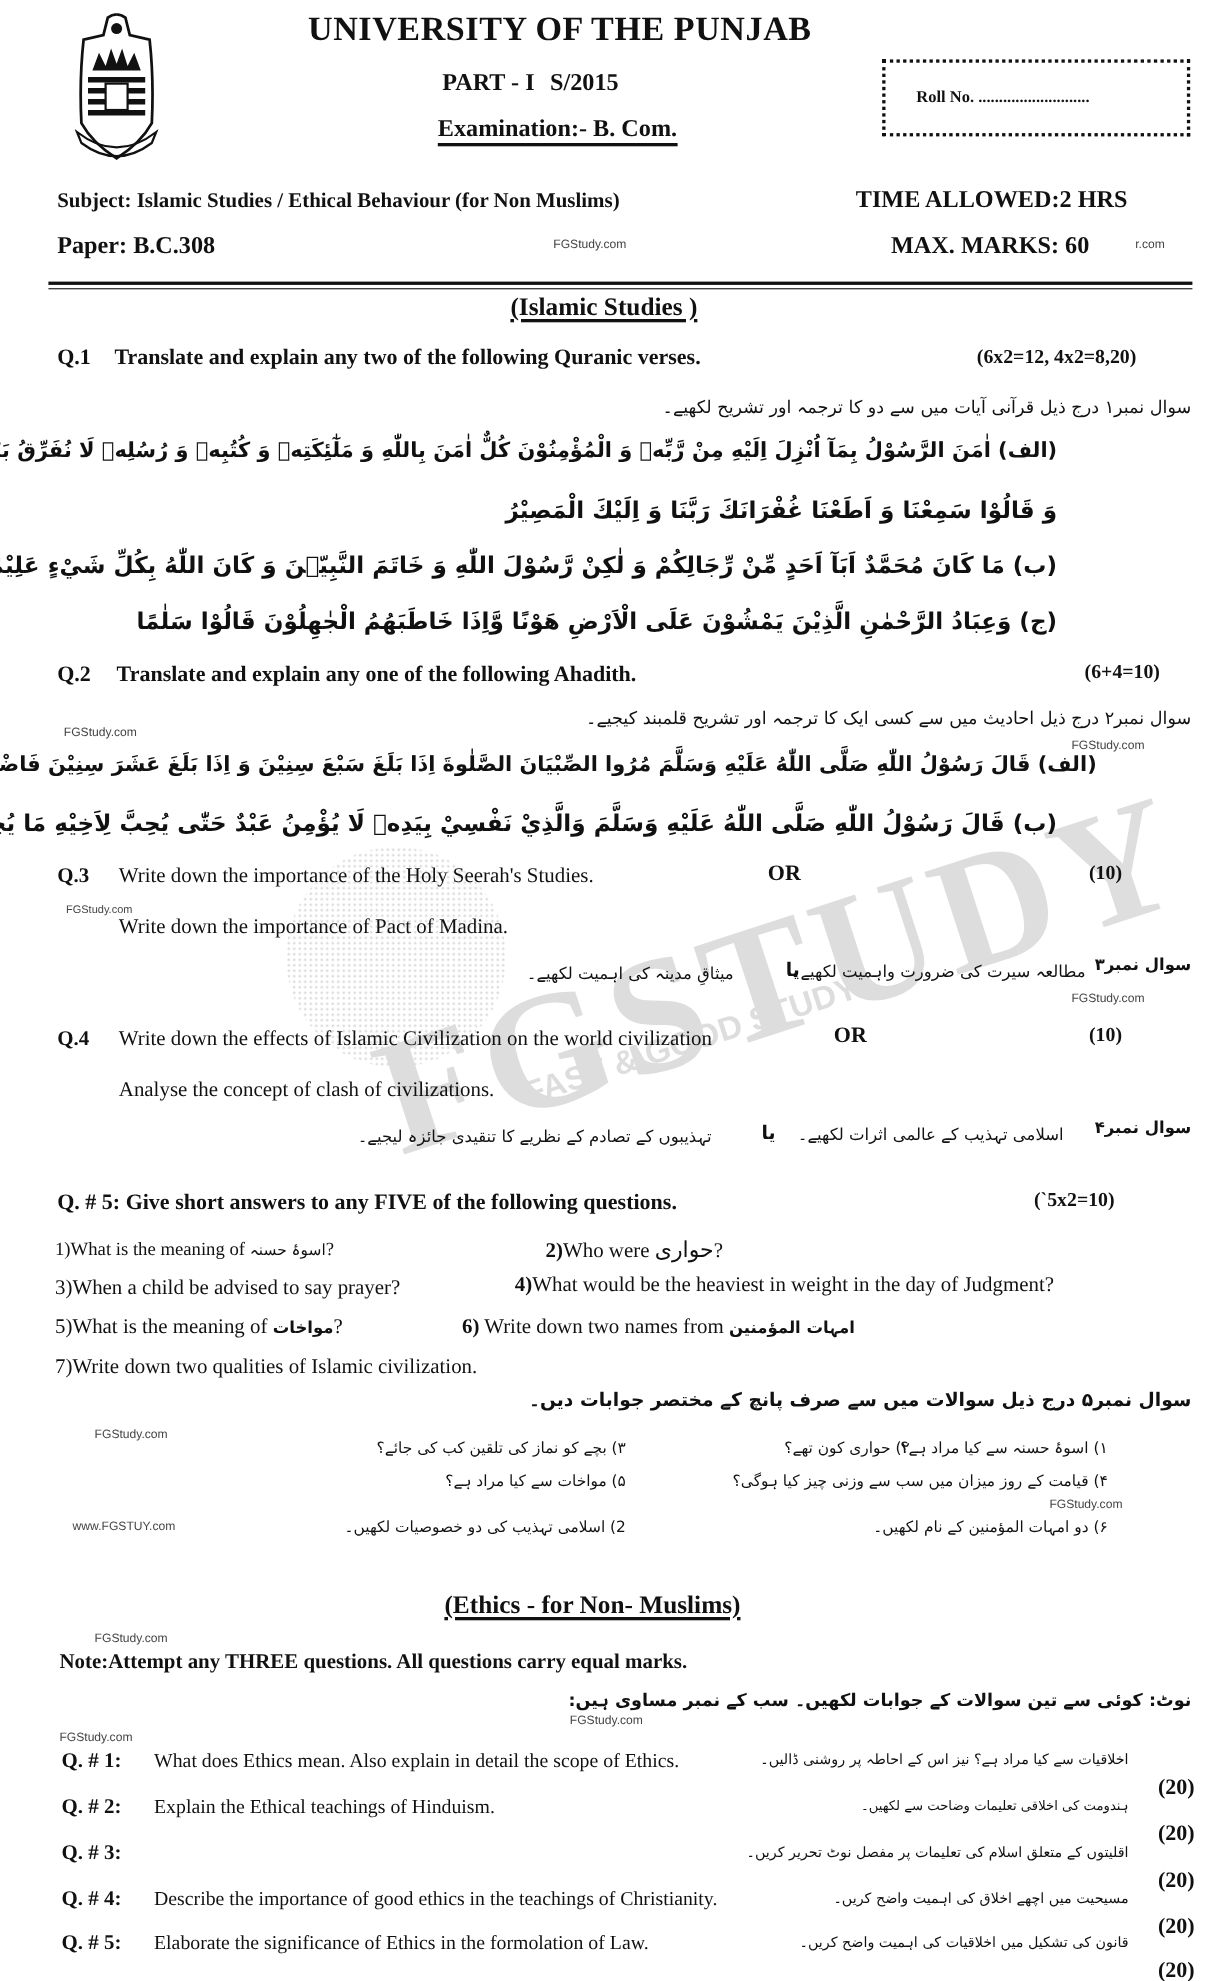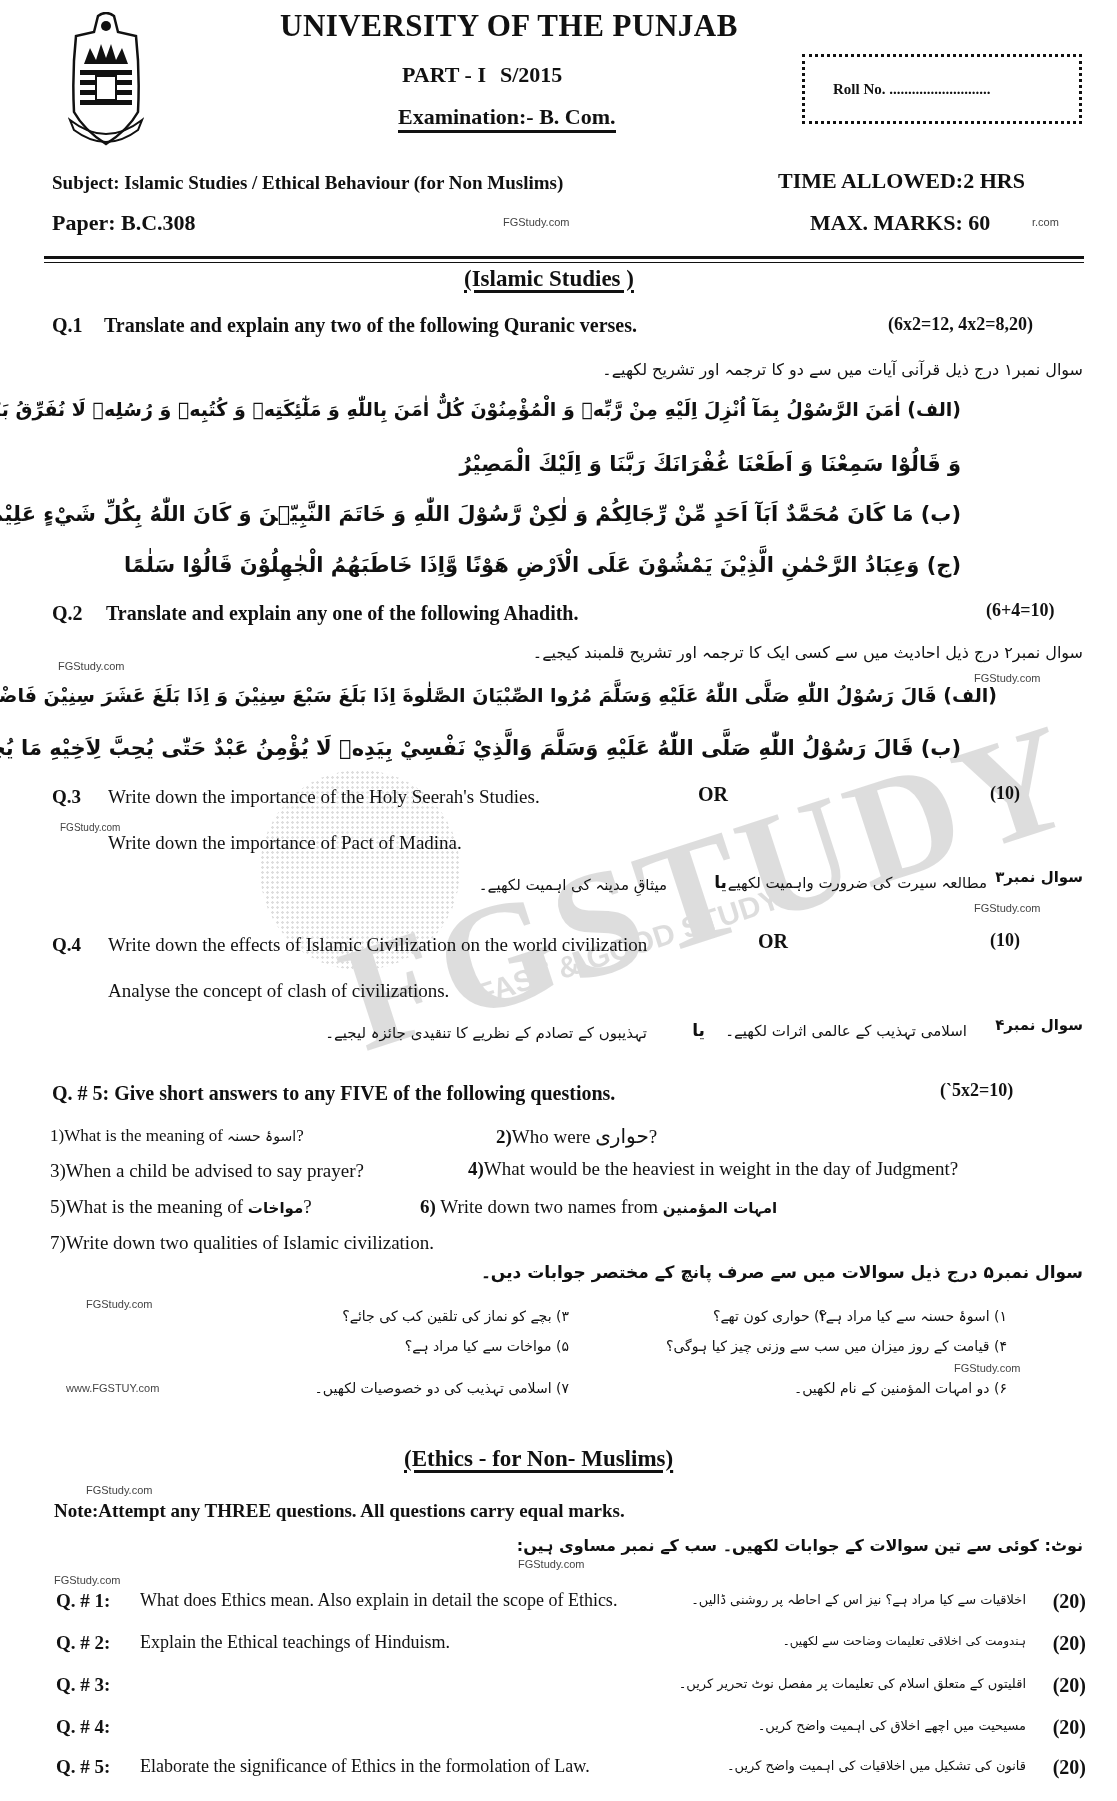--- a/index.html
+++ b/index.html
@@ -3,21 +3,21 @@
 <meta charset="utf-8">
 <style>
   html,body{margin:0;padding:0;background:#ffffff;}
   body{width:1117px;height:1801px;position:relative;overflow:hidden;color:#111;
        font-family:"Liberation Serif","DejaVu Serif",serif;}
   .abs{position:absolute;}
   .b{font-weight:bold;}
   .ur{direction:rtl;font-family:"DejaVu Sans",sans-serif;white-space:nowrap;}
   .ar{direction:rtl;font-family:"DejaVu Sans",sans-serif;font-weight:bold;white-space:nowrap;font-size:21px;}
   .wm{font-family:"Liberation Sans",sans-serif;font-size:11px;color:#444;}
-  .marks{font-weight:bold;font-size:20px;}
+  .marks{font-weight:bold;font-size:20px;margin-top:24px;}
   .title{font-size:31px;font-weight:bold;letter-spacing:0.5px;}
   .hdr{font-size:22px;font-weight:bold;}
   .sec-title{font-size:23px;font-weight:bold;text-decoration:underline;text-decoration-thickness:3px;text-underline-offset:4px;}
   .q{font-size:19px;}
   .qb{font-size:20px;font-weight:bold;}
   .rule{position:absolute;left:44px;width:1040px;background:#111;}
   .rollbox{border:3px dotted #111;padding:10px 12px;}
   .watermark{position:absolute;left:270px;top:760px;width:520px;height:260px;pointer-events:none;opacity:0.13;}
   .watermark .big{position:absolute;left:60px;top:40px;font-size:150px;font-weight:bold;font-family:"Liberation Serif",serif;transform:rotate(-18deg);color:#000;letter-spacing:6px;}
   .watermark .small{position:absolute;left:200px;top:170px;font-size:30px;font-weight:bold;font-family:"Liberation Sans",sans-serif;transform:rotate(-18deg);color:#000;}
@@ -136,21 +136,21 @@
 <div class="abs ur" style="right:34px;top:1262px;font-size:17px;font-weight:bold;">سوال نمبر۵ درج ذیل سوالات میں سے صرف پانچ کے مختصر جوابات دیں۔</div>
 <div class="abs wm" style="left:86px;top:1298px;">FGStudy.com</div>
 <div class="abs ur" style="right:110px;top:1308px;font-size:14px;">۱) اسوۂ حسنہ سے کیا مراد ہے؟</div>
 <div class="abs ur" style="right:290px;top:1308px;font-size:14px;">۲) حواری کون تھے؟</div>
 <div class="abs ur" style="right:548px;top:1308px;font-size:14px;">۳) بچے کو نماز کی تلقین کب کی جائے؟</div>
 <div class="abs ur" style="right:110px;top:1338px;font-size:14px;text-align:center;">۴) قیامت کے روز میزان میں سب سے وزنی چیز کیا ہوگی؟</div>
 <div class="abs ur" style="right:548px;top:1338px;font-size:14px;">۵) مواخات سے کیا مراد ہے؟</div>
 <div class="abs wm" style="left:954px;top:1362px;">FGStudy.com</div>
 <div class="abs ur" style="right:110px;top:1380px;font-size:14px;">۶) دو امہات المؤمنین کے نام لکھیں۔</div>
 <div class="abs wm" style="left:66px;top:1382px;">www.FGSTUY.com</div>
-<div class="abs ur" style="right:548px;top:1380px;font-size:14px;">۷) اسلامی تہذیب کی دو خصوصیات لکھیں۔</div>
+<div class="abs ur" style="right:548px;top:1380px;font-size:14px;">2) اسلامی تہذیب کی دو خصوصیات لکھیں۔</div>
 
 <div class="abs sec-title" style="left:404px;top:1446px;">(Ethics - for Non- Muslims)</div>
 <div class="abs wm" style="left:86px;top:1484px;">FGStudy.com</div>
 <div class="abs qb" style="left:54px;top:1500px;font-size:19px;">Note:Attempt any THREE questions. All questions carry equal marks.</div>
 <div class="abs ur" style="right:34px;top:1536px;font-size:16px;font-weight:bold;">نوٹ: کوئی سے تین سوالات کے جوابات لکھیں۔ سب کے نمبر مساوی ہیں:</div>
 <div class="abs wm" style="left:518px;top:1558px;">FGStudy.com</div>
 <div class="abs wm" style="left:54px;top:1574px;">FGStudy.com</div>
 
 <div>
   <div class="abs" style="left:56px;top:1590px;width:1030px;height:30px;">
@@ -165,20 +165,21 @@
     <span class="abs ur" style="right:60px;top:2px;font-size:12px;">ہندومت کی اخلاقی تعلیمات وضاحت سے لکھیں۔</span>
     <span class="abs marks" style="right:0;top:0;">(20)</span>
   </div>
   <div class="abs" style="left:56px;top:1674px;width:1030px;height:30px;">
     <span class="abs q b" style="left:0;top:0;">Q. # 3:</span>
     <span class="abs ur" style="right:60px;top:2px;font-size:13px;">اقلیتوں کے متعلق اسلام کی تعلیمات پر مفصل نوٹ تحریر کریں۔</span>
     <span class="abs marks" style="right:0;top:0;">(20)</span>
   </div>
   <div class="abs" style="left:56px;top:1716px;width:1030px;height:30px;">
     <span class="abs q b" style="left:0;top:0;">Q. # 4:</span>
+    <span class="abs q" style="left:84px;top:0;font-size:18px;">Describe the importance of good ethics in the teachings of Christianity.</span>
     <span class="abs ur" style="right:60px;top:2px;font-size:13px;">مسیحیت میں اچھے اخلاق کی اہمیت واضح کریں۔</span>
     <span class="abs marks" style="right:0;top:0;">(20)</span>
   </div>
   <div class="abs" style="left:56px;top:1756px;width:1030px;height:30px;">
     <span class="abs q b" style="left:0;top:0;">Q. # 5:</span>
     <span class="abs q" style="left:84px;top:0;font-size:18px;">Elaborate the significance of Ethics in the formolation of Law.</span>
     <span class="abs ur" style="right:60px;top:2px;font-size:13px;">قانون کی تشکیل میں اخلاقیات کی اہمیت واضح کریں۔</span>
     <span class="abs marks" style="right:0;top:0;">(20)</span>
   </div>
 </div>

